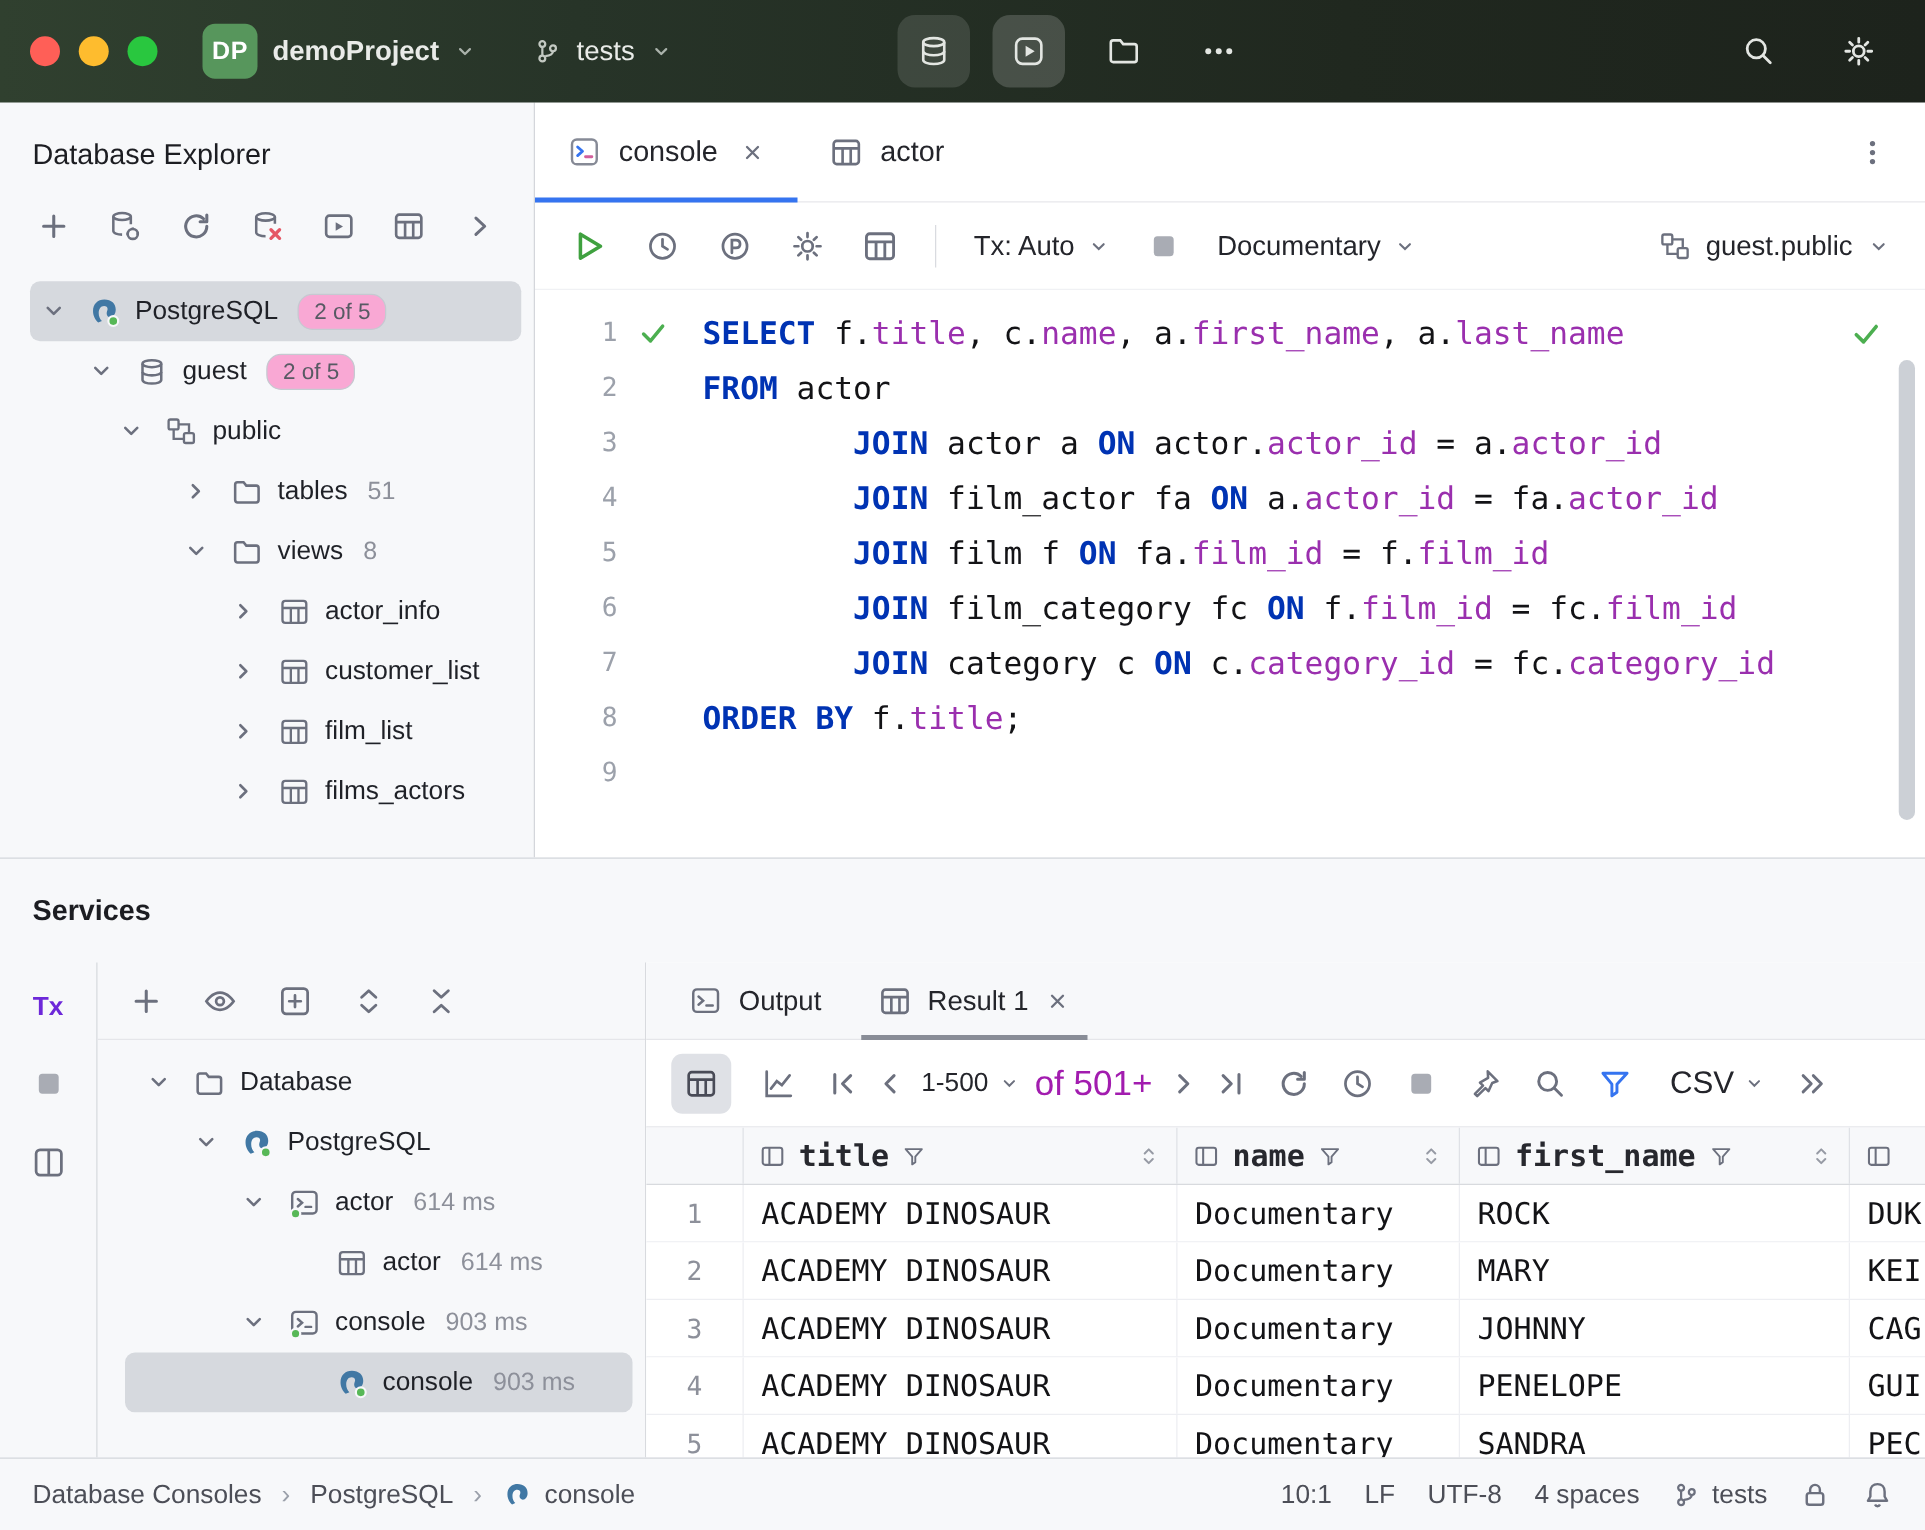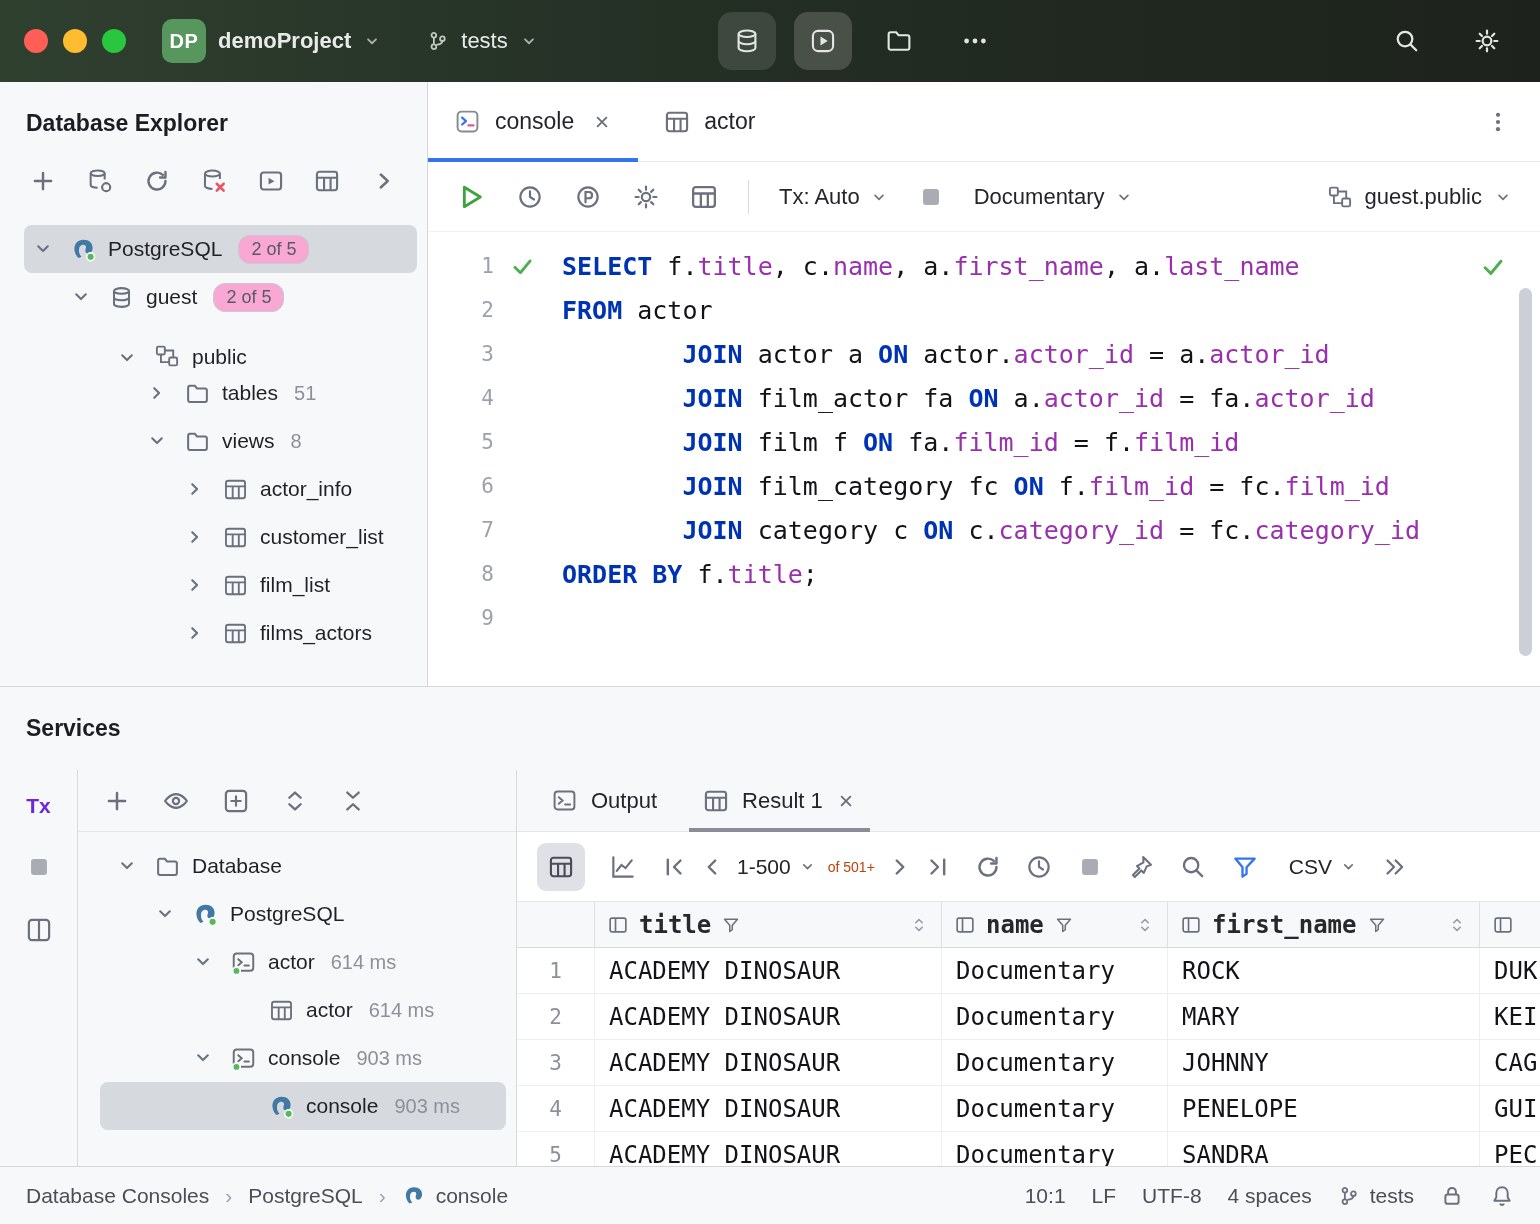--- a/index.html
+++ b/index.html
@@ -23,21 +23,21 @@
   .caret{color:#aab2ab}
   .center-tools{position:absolute;left:718px;top:0;height:82px;display:flex;align-items:center;gap:18px}
   .right-tools{margin-left:auto;display:flex;align-items:center;gap:22px}
   .tool-btn{width:58px;height:58px;border-radius:14px;display:grid;place-items:center;color:#e3e6e2}
   .tool-btn.bg{background:rgba(255,255,255,.12)}
   .tool-btn.bg2{background:rgba(255,255,255,.17)}
 
   
   .top{height:604px;display:flex;flex:0 0 auto}
   .sidebar{width:428px;flex:0 0 auto;border-right:1px solid #d4d6db;display:flex;flex-direction:column;background:#f7f8fa}
-  .panel-title{padding:28px 26px 16px;font-size:23px;font-weight:700;color:#1c1d22}
+  .panel-title{padding:28px 26px 16px;font-size:23px;font-weight:400;color:#1c1d22}
   .explorer-toolbar{height:56px;display:flex;align-items:center;gap:30px;padding:0 30px;color:#6c707e}
   .explorer-toolbar .push{margin-left:auto}
   .tree{padding-top:16px;font-size:21px;flex:1;overflow:hidden}
   .tree-row{height:48px;display:flex;align-items:center;border-radius:8px}
   .tree-row.selected{background:#d6d9de}
   .tree-chevron{width:38px;flex:0 0 auto;display:flex;justify-content:center;color:#6c707e}
   .tree-icon{width:42px;flex:0 0 auto;display:flex;justify-content:center}
   .tree-label{margin-left:4px;color:#1f2127;white-space:nowrap}
   .badge-pill{margin-left:16px;font-size:18px;color:#575a63;background:#f9a8d4;border:1px solid #c6c9d1;
     border-radius:12px;padding:3px 12px;white-space:nowrap}
@@ -80,22 +80,22 @@
   
   .results{flex:1;min-width:0;display:flex;flex-direction:column;background:#fff}
   .result-tabbar{height:62px;flex:0 0 auto;display:flex;align-items:stretch;padding-left:14px;gap:6px;border-bottom:1px solid #e5e6ea;background:#f7f8fa}
   .rtab{display:flex;align-items:center;gap:13px;padding:0 20px;font-size:22px;color:#24252b;position:relative}
   .rtab.active::after{content:"";position:absolute;left:6px;right:6px;bottom:-1px;height:4px;background:#898d97}
   .result-toolbar{height:70px;flex:0 0 auto;display:flex;align-items:center;gap:24px;padding:0 20px;color:#6c707e;border-bottom:1px solid #e5e6ea;background:#fff}
   .icon-chip{width:48px;height:48px;border-radius:9px;display:grid;place-items:center}
   .icon-chip.on{background:#dfe1e6}
   .pager{display:flex;align-items:center;gap:12px}
   .pager-label{display:flex;align-items:center;gap:8px;font-size:21px;color:#24252b}
-  .pager-total{font-size:14px;color:#c2410c}
-  .csv{display:flex;align-items:center;gap:8px;font-size:21px;color:#24252b;margin-left:6px}
+  .pager-total{font-size:28px;color:#a21caf}
+  .csv{display:flex;align-items:center;gap:8px;font-size:25px;color:#24252b;margin-left:6px}
   .grid{flex:1;min-height:0;overflow:hidden;font-family:"DejaVu Sans Mono",monospace;font-size:24px}
   .grid-header{display:flex;height:46px;background:#f7f8fa;border-bottom:1px solid #d8dade;color:#27282e}
   .gh-cell{display:flex;align-items:center;gap:10px;padding:0 12px;border-right:1px solid #dfe1e6;font-weight:600;overflow:hidden;white-space:nowrap}
   .gh-rownum{width:78px;flex:0 0 auto}
   .gh-spacer{flex:1}
   .grid-row{display:flex;height:46px;border-bottom:1px solid #edeef2;background:#fff}
   .gc{display:flex;align-items:center;padding:0 14px;border-right:1px solid #edeef2;overflow:hidden;white-space:nowrap;color:#131316}
   .gc-rownum{width:78px;flex:0 0 auto;justify-content:center;color:#8d909a;font-size:21px}
 
   
@@ -259,21 +259,21 @@
                 <g fill="none" stroke="#6c707e" stroke-width="1.3">
                   <ellipse cx="8" cy="3.8" rx="4.8" ry="1.8"></ellipse>
                   <path d="M3.2 3.8v8.4c0 1 2.1 1.8 4.8 1.8s4.8-.8 4.8-1.8V3.8"></path>
                   <path d="M3.2 8c0 1 2.1 1.8 4.8 1.8S12.8 9 12.8 8"></path>
                 </g>
               </svg>
             </span>
             <span class="tree-label">guest</span>
             <span class="badge-pill">2 of 5</span>
           </div>
-          <div class="tree-row" style="padding-left: 108px; align-items: flex-end;">
+          <div class="tree-row" style="padding-left: 86px;">
             <span class="tree-chevron">
               <svg viewBox="0 0 16 16" width="22" height="22">
                 <path d="M4.5 6l3.5 3.5L11.5 6" fill="none" stroke="#6c707e" stroke-width="1.5" stroke-linecap="round" stroke-linejoin="round"></path>
               </svg>
             </span>
             <span class="tree-icon">
               <svg viewBox="0 0 18 18" width="26" height="26">
                 <g fill="none" stroke="#6c707e" stroke-width="1.3">
                   <rect x="2" y="2.5" width="5.5" height="5.5" rx="1"></rect>
                   <rect x="10.5" y="10" width="5.5" height="5.5" rx="1"></rect>

